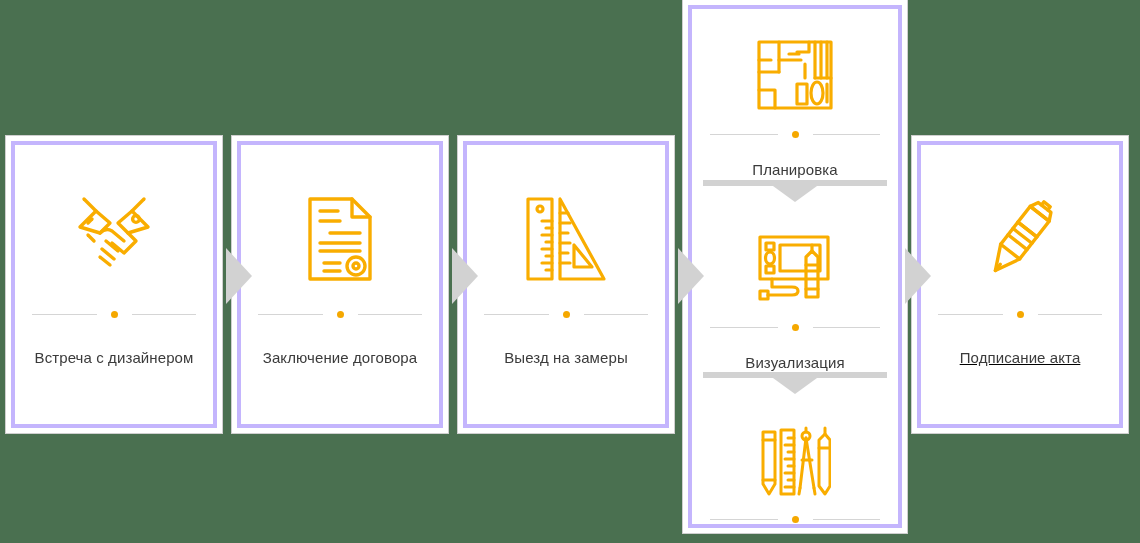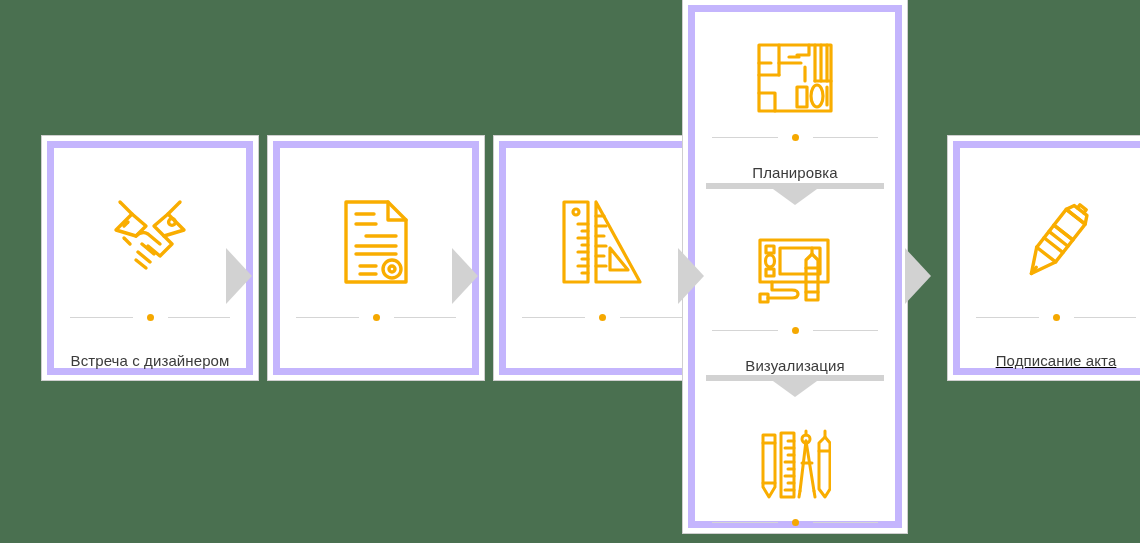--- a/index.html
+++ b/index.html
@@ -16,33 +16,32 @@
   #stage {
     position: relative;
     width: 1140px;
     height: 543px;
   }
 
   
   .card {
     position: absolute;
     background: #ffffff;
-    border: 7px solid #c4b5fd;
+    border: 4px solid #c4b5fd;
     box-shadow: 0 0 0 5px #ffffff, 0 0 0 6px #cfcfcf;
     display: flex;
     flex-direction: column;
   }
 
   .card.single {
     top: 141px;
     width: 206px;
-    height: 234px;
+    height: 287px;
     align-items: center;
     justify-content: center;
-    margin-left: 36px;
   }
 
   .card.tall {
     top: 5px;
     left: 688px;
     width: 214px;
     height: 523px;
     flex-direction: column;
   }
 
@@ -192,20 +191,21 @@
           <path d="M22 78 H38"></path>
           <circle cx="54" cy="73" r="9"></circle>
           <circle cx="54" cy="73" r="3"></circle>
         </svg>
       </div>
       <div class="divider">
         <span class="rule"></span>
         <span class="dot"></span>
         <span class="rule"></span>
       </div>
+      <div class="stage-label">Заключение договора</div>
     </div>
   </div>
 
   <div class="h-arrow" style="left:448px;">
     <svg width="36" height="56" viewBox="0 0 36 56">
         <path d="M4 0 L30 28 L4 56 Z" fill="#d2d2d2"></path>
       </svg>
   </div>
 
   <div class="card single" style="left:463px;">
@@ -230,20 +230,21 @@
             <path d="M40 60 H48"></path>
             <path d="M40 70 H50"></path>
           <path d="M54 52 L54 74 H72 Z"></path>
         </svg>
       </div>
       <div class="divider">
         <span class="rule"></span>
         <span class="dot"></span>
         <span class="rule"></span>
       </div>
+      <div class="stage-label">Выезд на замеры</div>
     </div>
   </div>
 
   <div class="h-arrow" style="left:674px;">
     <svg width="36" height="56" viewBox="0 0 36 56">
         <path d="M4 0 L30 28 L4 56 Z" fill="#d2d2d2"></path>
       </svg>
   </div>
 
   <div class="card tall">

